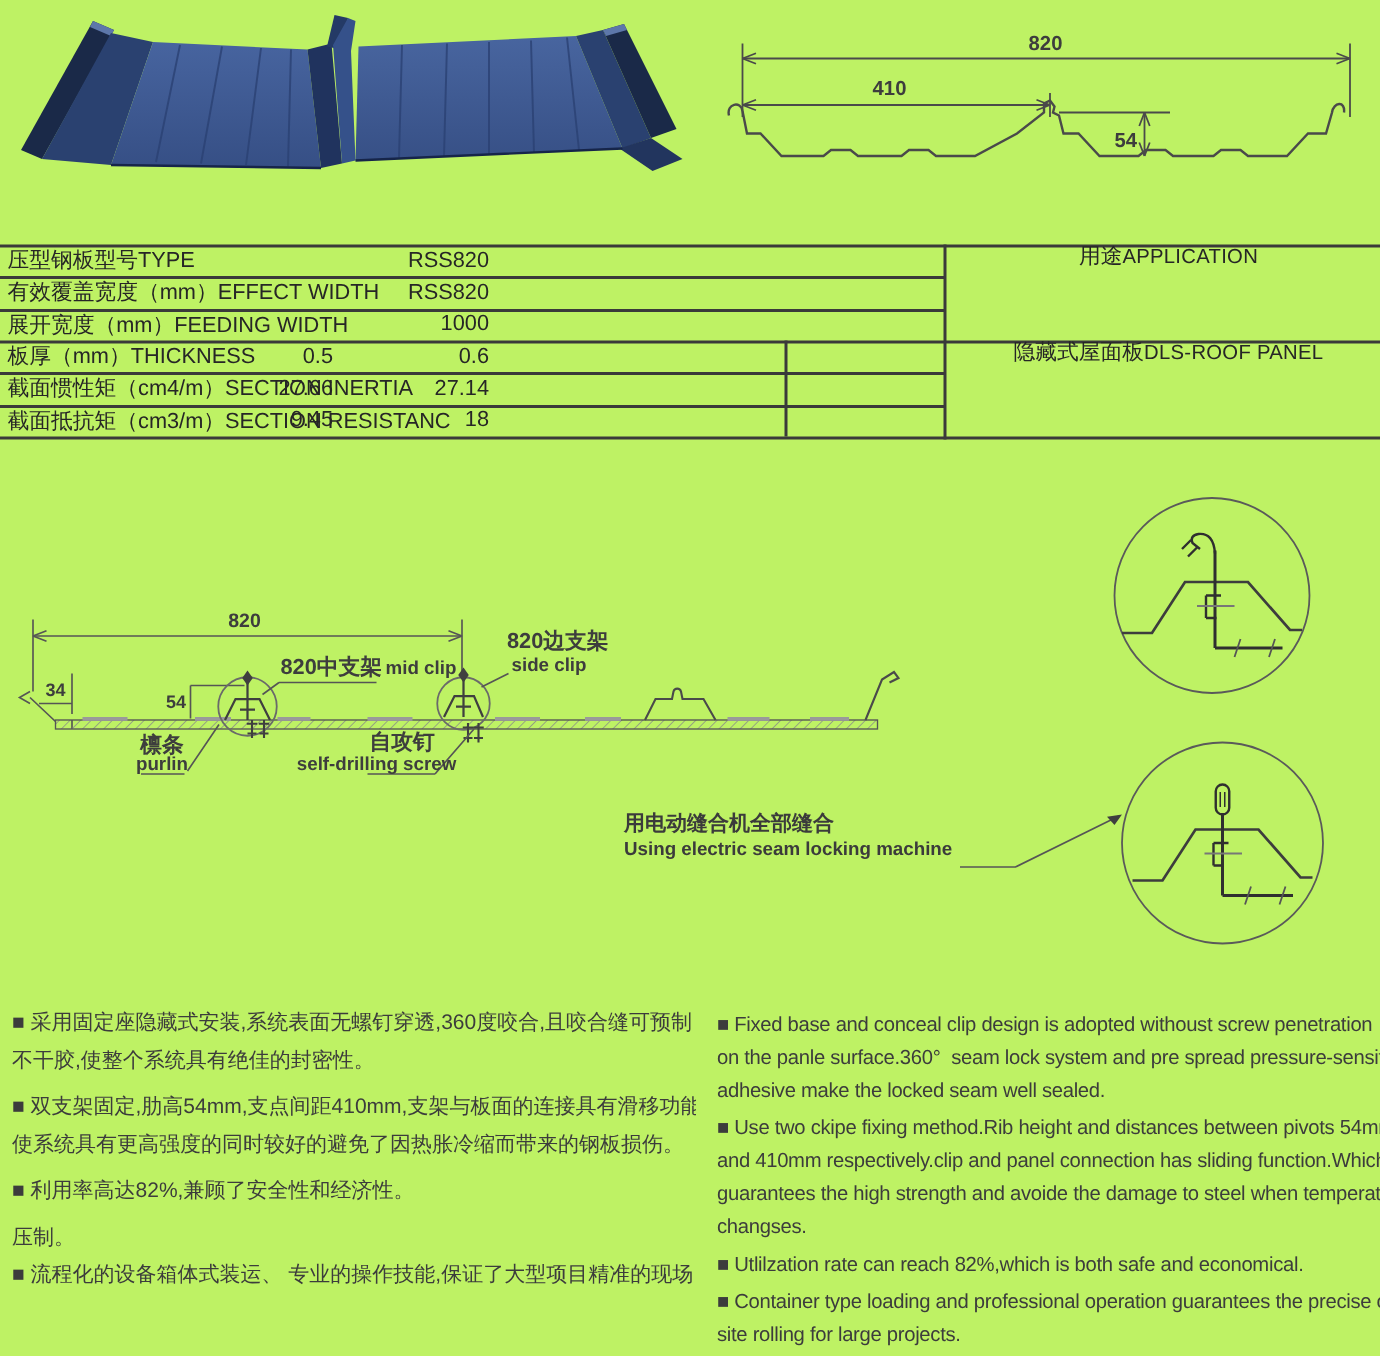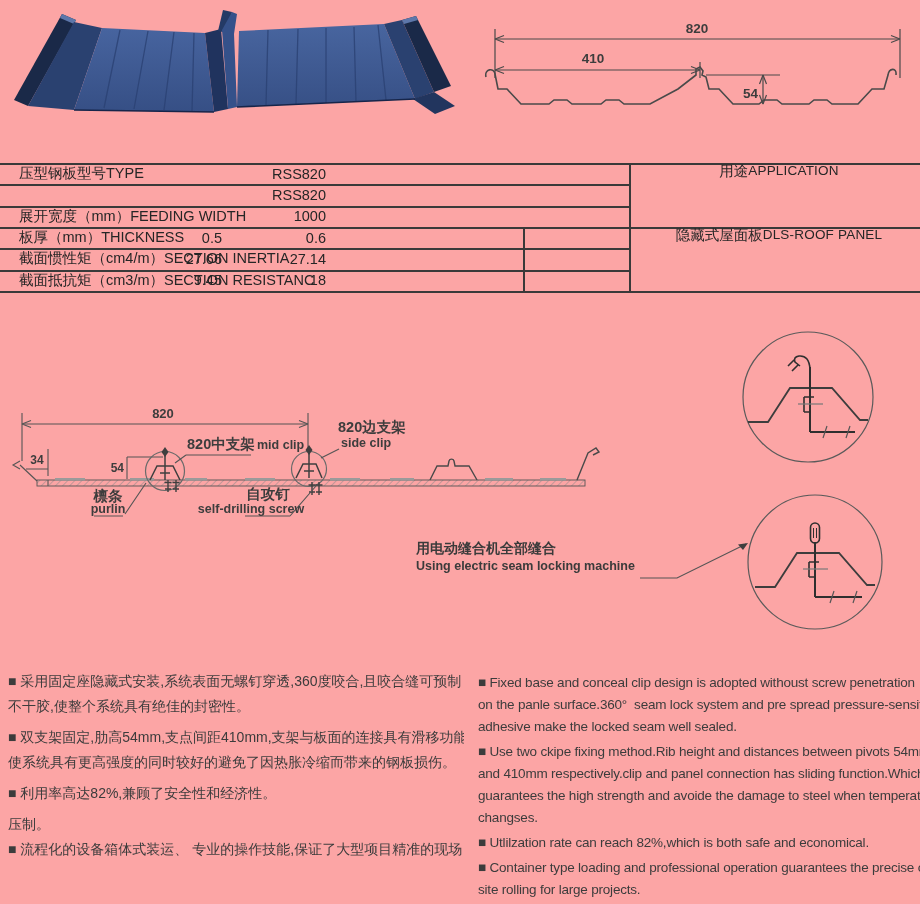--- a/index.html
+++ b/index.html
@@ -1,25 +1,25 @@
 <!DOCTYPE html>
 <html><head>
 <meta charset="utf-8">
 <style>
   html,body{margin:0;padding:0;background:#fff;}
-  .page{position:relative;width:920px;height:904px;background:#fca5a5;overflow:hidden;
+  .page{position:relative;width:920px;height:904px;background:#bef264;overflow:hidden;
         font-family:"Liberation Sans",sans-serif;color:#333;}
   .abs{position:absolute;}
   svg text{font-family:"Liberation Sans",sans-serif;fill:#3d3d3d;}
   
   .spec-table{position:absolute;left:0;top:163px;width:920px;height:128px;font-size:14.5px;color:#262626;}
   .hl{position:absolute;height:2px;background:#3a3a3a;left:0;}
   .vl{position:absolute;width:1.6px;background:#3a3a3a;}
   .trow{position:absolute;left:0;width:629px;height:21.3px;display:flex;align-items:center;}
-  .trow .lab{position:absolute;left:19px;white-space:nowrap;}
+  .trow .lab{position:absolute;left:5px;white-space:nowrap;}
   .trow .v1{position:absolute;right:407px;}
   .trow .v2{position:absolute;right:303px;}
   .rcell{position:absolute;left:640px;width:278px;display:flex;flex-direction:row;
          justify-content:center;align-items:flex-start;text-align:right;line-height:16px;}
   .rcell .zh{font-size:14.5px;}
   .rcell .en{font-size:13.5px;letter-spacing:.2px;}
   
   .seam-note{position:absolute;left:416px;top:539px;width:260px;text-align:left;color:#3b3b3b;}
   .seam-note .zh{font-size:14px;font-weight:600;line-height:18px;white-space:pre;}
   .seam-note .en{font-size:12.5px;font-weight:600;line-height:18px;white-space:pre;}
@@ -106,20 +106,21 @@
     <div class="hl" style="top:128px;width:920px"></div>
 
     <div class="vl" style="left:629px;top:0;height:130px"></div>
     <div class="vl" style="left:523px;top:64px;height:64px"></div>
 
     <div class="trow" style="top:0">
       <span class="lab">压型钢板型号TYPE</span>
       <span class="v2">RSS820</span>
     </div>
     <div class="trow" style="top:21.3px">
+      <span class="lab">有效覆盖宽度（mm）EFFECT WIDTH</span>
       <span class="v2">RSS820</span>
     </div>
     <div class="trow" style="top:42.7px">
       <span class="lab">展开宽度（mm）FEEDING WIDTH</span>
       <span class="v2">1000</span>
     </div>
     <div class="trow" style="top:64px">
       <span class="lab">板厚（mm）THICKNESS</span>
       <span class="v1">0.5</span>
       <span class="v2">0.6</span>

